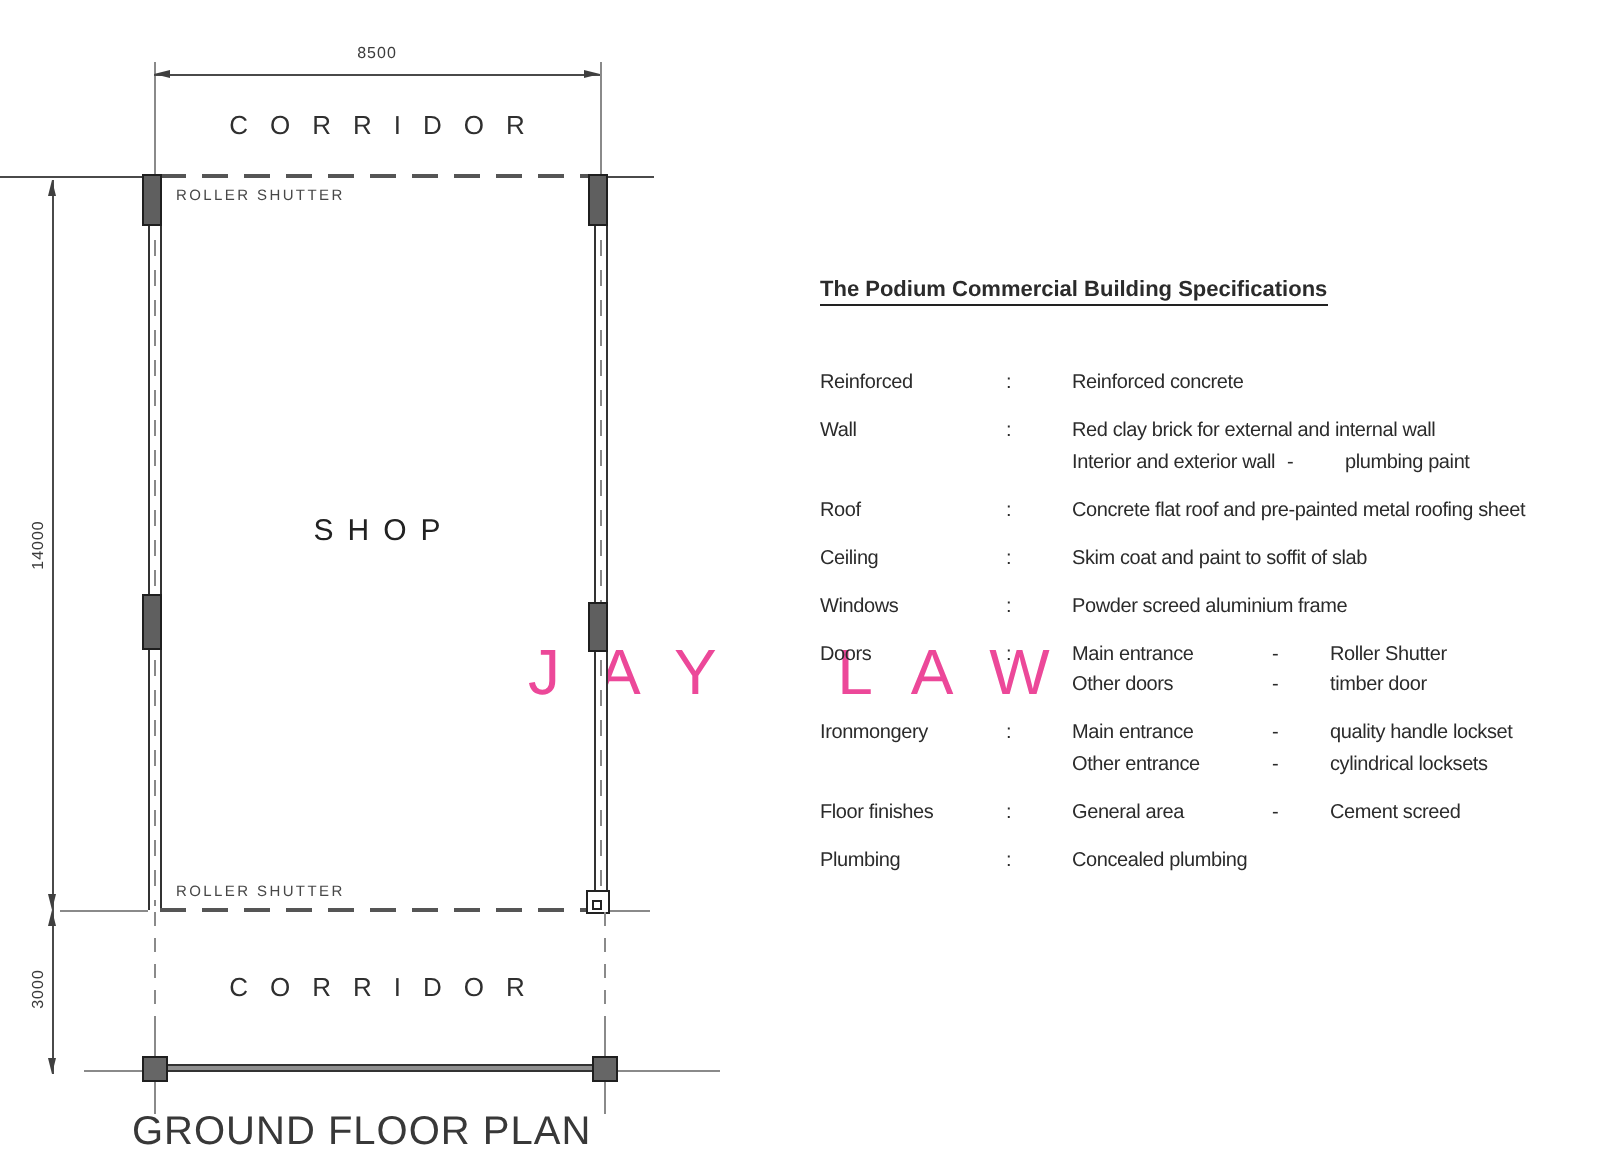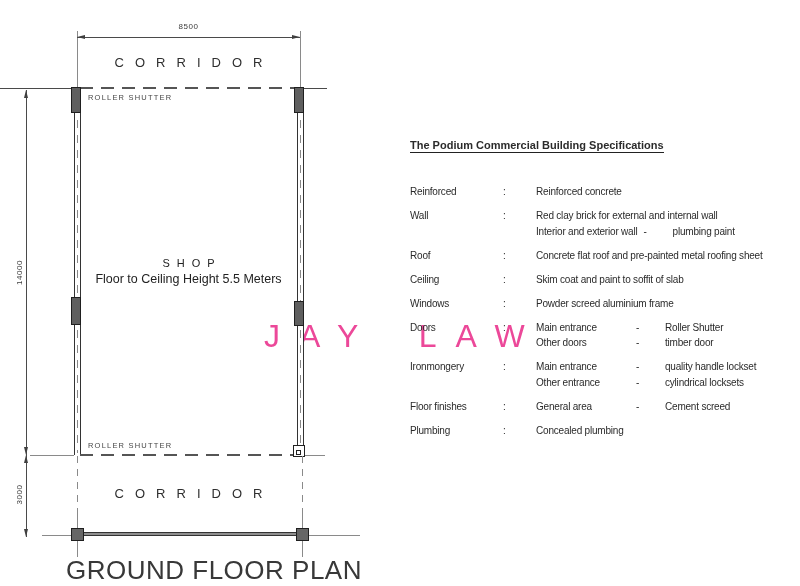--- a/index.html
+++ b/index.html
@@ -22,23 +22,23 @@
   .wall-v{position:absolute;width:5px;background:#fff;border-left:1.2px solid #333;border-right:1.2px solid #333;}
   .wall-center{position:absolute;left:2px;top:2px;bottom:2px;width:1px;
                background:repeating-linear-gradient(180deg,#888 0 8px,transparent 8px 15px);}
   .col-v{position:absolute;width:10px;background:#5f5f5f;border:1px solid #1f1f1f;box-sizing:border-box;}
   
   .dim-text{position:absolute;font-size:8px;color:#3c3c3c;text-align:center;letter-spacing:.5px;}
   .dim-text.rot{transform:rotate(-90deg);}
   .corridor-text{position:absolute;font-size:13px;letter-spacing:11px;text-indent:11px;
                  text-align:center;color:#2f2f2f;}
   .shutter-text{position:absolute;font-size:7.5px;letter-spacing:1.2px;color:#474747;}
-  .room-name{font-size:11px;letter-spacing:7px;text-indent:7px;color:#222;}
+  .room-name{font-size:15px;letter-spacing:7px;text-indent:7px;color:#222;}
   .room-sub{font-size:12.5px;margin-top:3px;color:#222;}
-  .plan-title{position:absolute;font-size:26px;color:#383838;letter-spacing:.5px;}
+  .plan-title{position:absolute;font-size:20px;color:#383838;letter-spacing:.5px;}
   .watermark{position:absolute;font-size:32px;letter-spacing:19px;word-spacing:14px;
              color:#ec4899;z-index:0;user-select:none;}
   
   .kerb-bar{position:absolute;height:2px;background:#8f8f8f;border-top:1.5px solid #333;border-bottom:1.5px solid #333;}
   .kerb-sq{position:absolute;width:13px;height:13px;background:#666;border:1.5px solid #1f1f1f;box-sizing:border-box;}
   .rwp-outer{position:absolute;width:12px;height:12px;border:1.5px solid #222;background:#fff;box-sizing:border-box;}
   .rwp-inner{position:absolute;width:5px;height:5px;border:1px solid #222;box-sizing:border-box;}
   
   .specs{position:absolute;left:410px;top:139px;width:382px;z-index:1;font-size:10px;
          letter-spacing:-.2px;color:#2b2b2b;}
@@ -84,21 +84,20 @@
     <div class="wall-center"></div>
   </div>
 
   <div class="col-v" style="left:71px;top:87px;height:26px;"></div>
   <div class="col-v" style="left:71px;top:297px;height:28px;"></div>
   <div class="col-v" style="left:294px;top:87px;height:26px;"></div>
   <div class="col-v" style="left:294px;top:301px;height:25px;"></div>
 
   <div class="abs" style="left:77px;top:257px;width:223px;text-align:center;">
     <div class="room-name">SHOP</div>
-    <div class="room-sub">Floor to Ceiling Height 5.5 Meters</div>
   </div>
 
   <div class="shutter-text" style="left:88px;top:441px;">ROLLER SHUTTER</div>
   <div class="hline thin" style="left:30px;top:455px;width:44px;"></div>
   <div class="hdash" style="left:80px;top:454px;width:215px;"></div>
   <div class="hline thin" style="left:303px;top:455px;width:22px;"></div>
 
   <div class="rwp-outer" style="left:293px;top:445px;"></div>
   <div class="rwp-inner" style="left:296px;top:450px;"></div>
 

